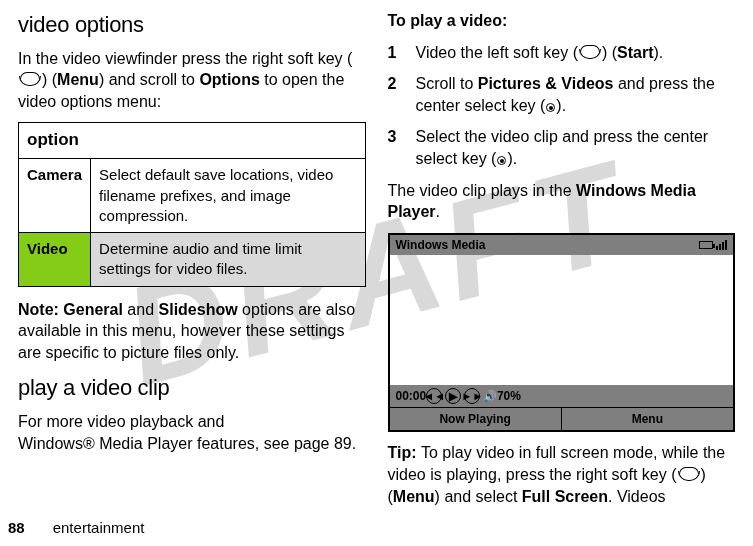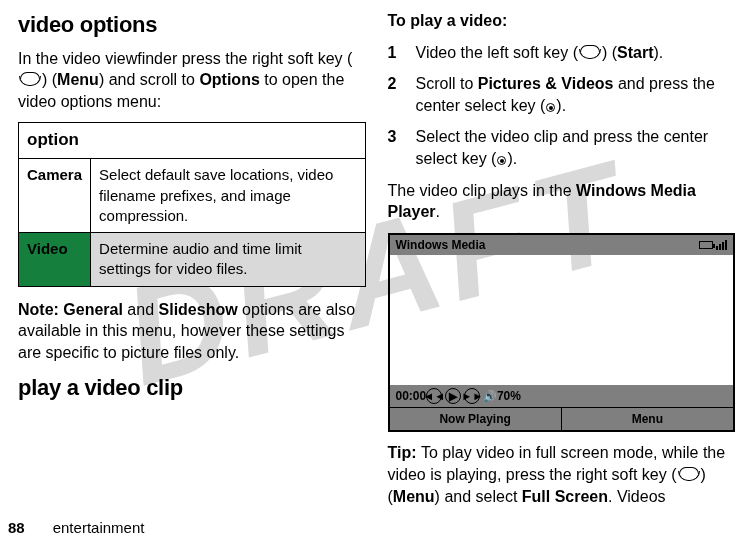--- a/index.html
+++ b/index.html
@@ -36,21 +36,21 @@
       display: flex;
       gap: 22px;
       position: relative;
       z-index: 1;
     }
     .col {
       flex: 1;
     }
     h2 {
       font-size: 22px;
-      font-weight: bold;
+      font-weight: normal;
       margin-bottom: 8px;
       letter-spacing: -0.3px;
     }
     p {
       margin-bottom: 10px;
     }
     .b { font-weight: bold; }
     .c { font-family: "Arial Narrow", Arial, sans-serif; font-stretch: condensed; }
     table.opts {
       border-collapse: collapse;
@@ -64,21 +64,21 @@
       padding: 6px 8px;
       border: 1px solid #000;
       background: #fff;
     }
     table.opts td {
       border: 1px solid #000;
       padding: 6px 8px;
       vertical-align: top;
     }
     table.opts td:first-child {
-      background: #15803d;
+      background: #84cc16;
       width: 70px;
       font-weight: bold;
       font-family: "Arial Narrow", Arial, sans-serif;
       font-stretch: condensed;
     }
     table.opts tr:nth-child(3) td:last-child { background: #d9d9d9; }
     table.opts tr:nth-child(2) td:first-child { background: #fff; }
 
     ol.steps {
       list-style: none;
@@ -224,20 +224,24 @@
         <td>Determine audio and time limit settings for video files.</td>
       </tr>
     </tbody>
       </table>
 
     <p>
       <span class="b">Note: </span><span class="b c">General</span><span> and </span><span class="b c">Slideshow</span><span> options are also available in this menu, however these settings are specific to picture files only.</span>
     </p>
 
     <h2>play a video clip</h2>
+    <p>
+      <span>For more video playback and</span><br>
+      <span>Windows® Media Player features, see page 89.</span>
+    </p>
   </div>
 
   <div class="col">
     <p class="b">To play a video:</p>
 
     <ol class="steps">
       <li>
         <span class="num">1</span>
         <span>
           <span>Video the left soft key (</span><span class="softkey-simple"></span><span>) (</span><span class="b c">Start</span><span>).</span>

